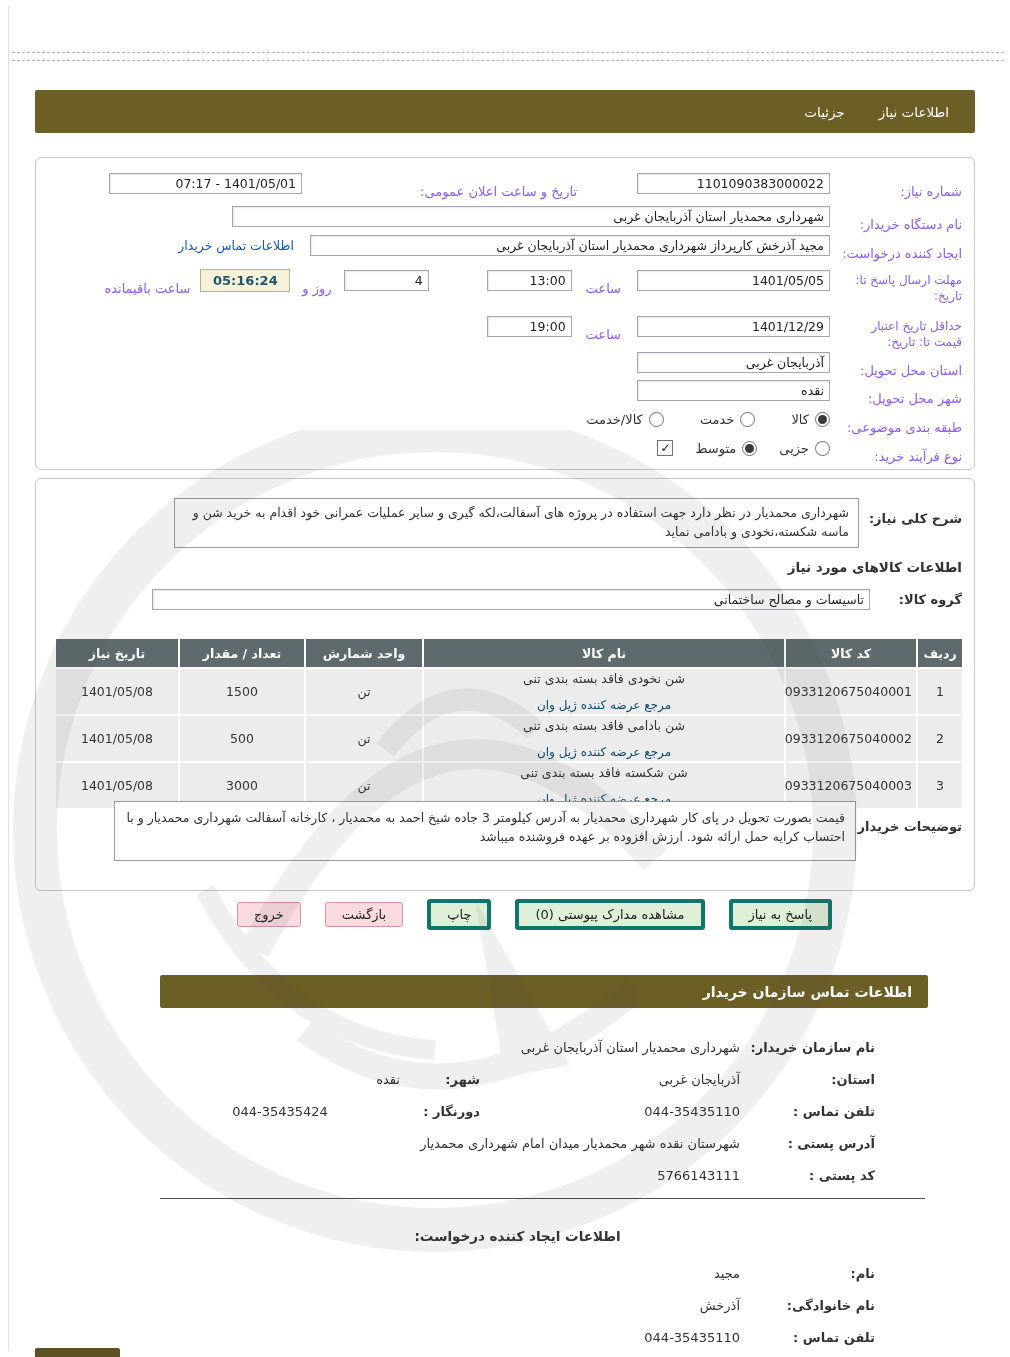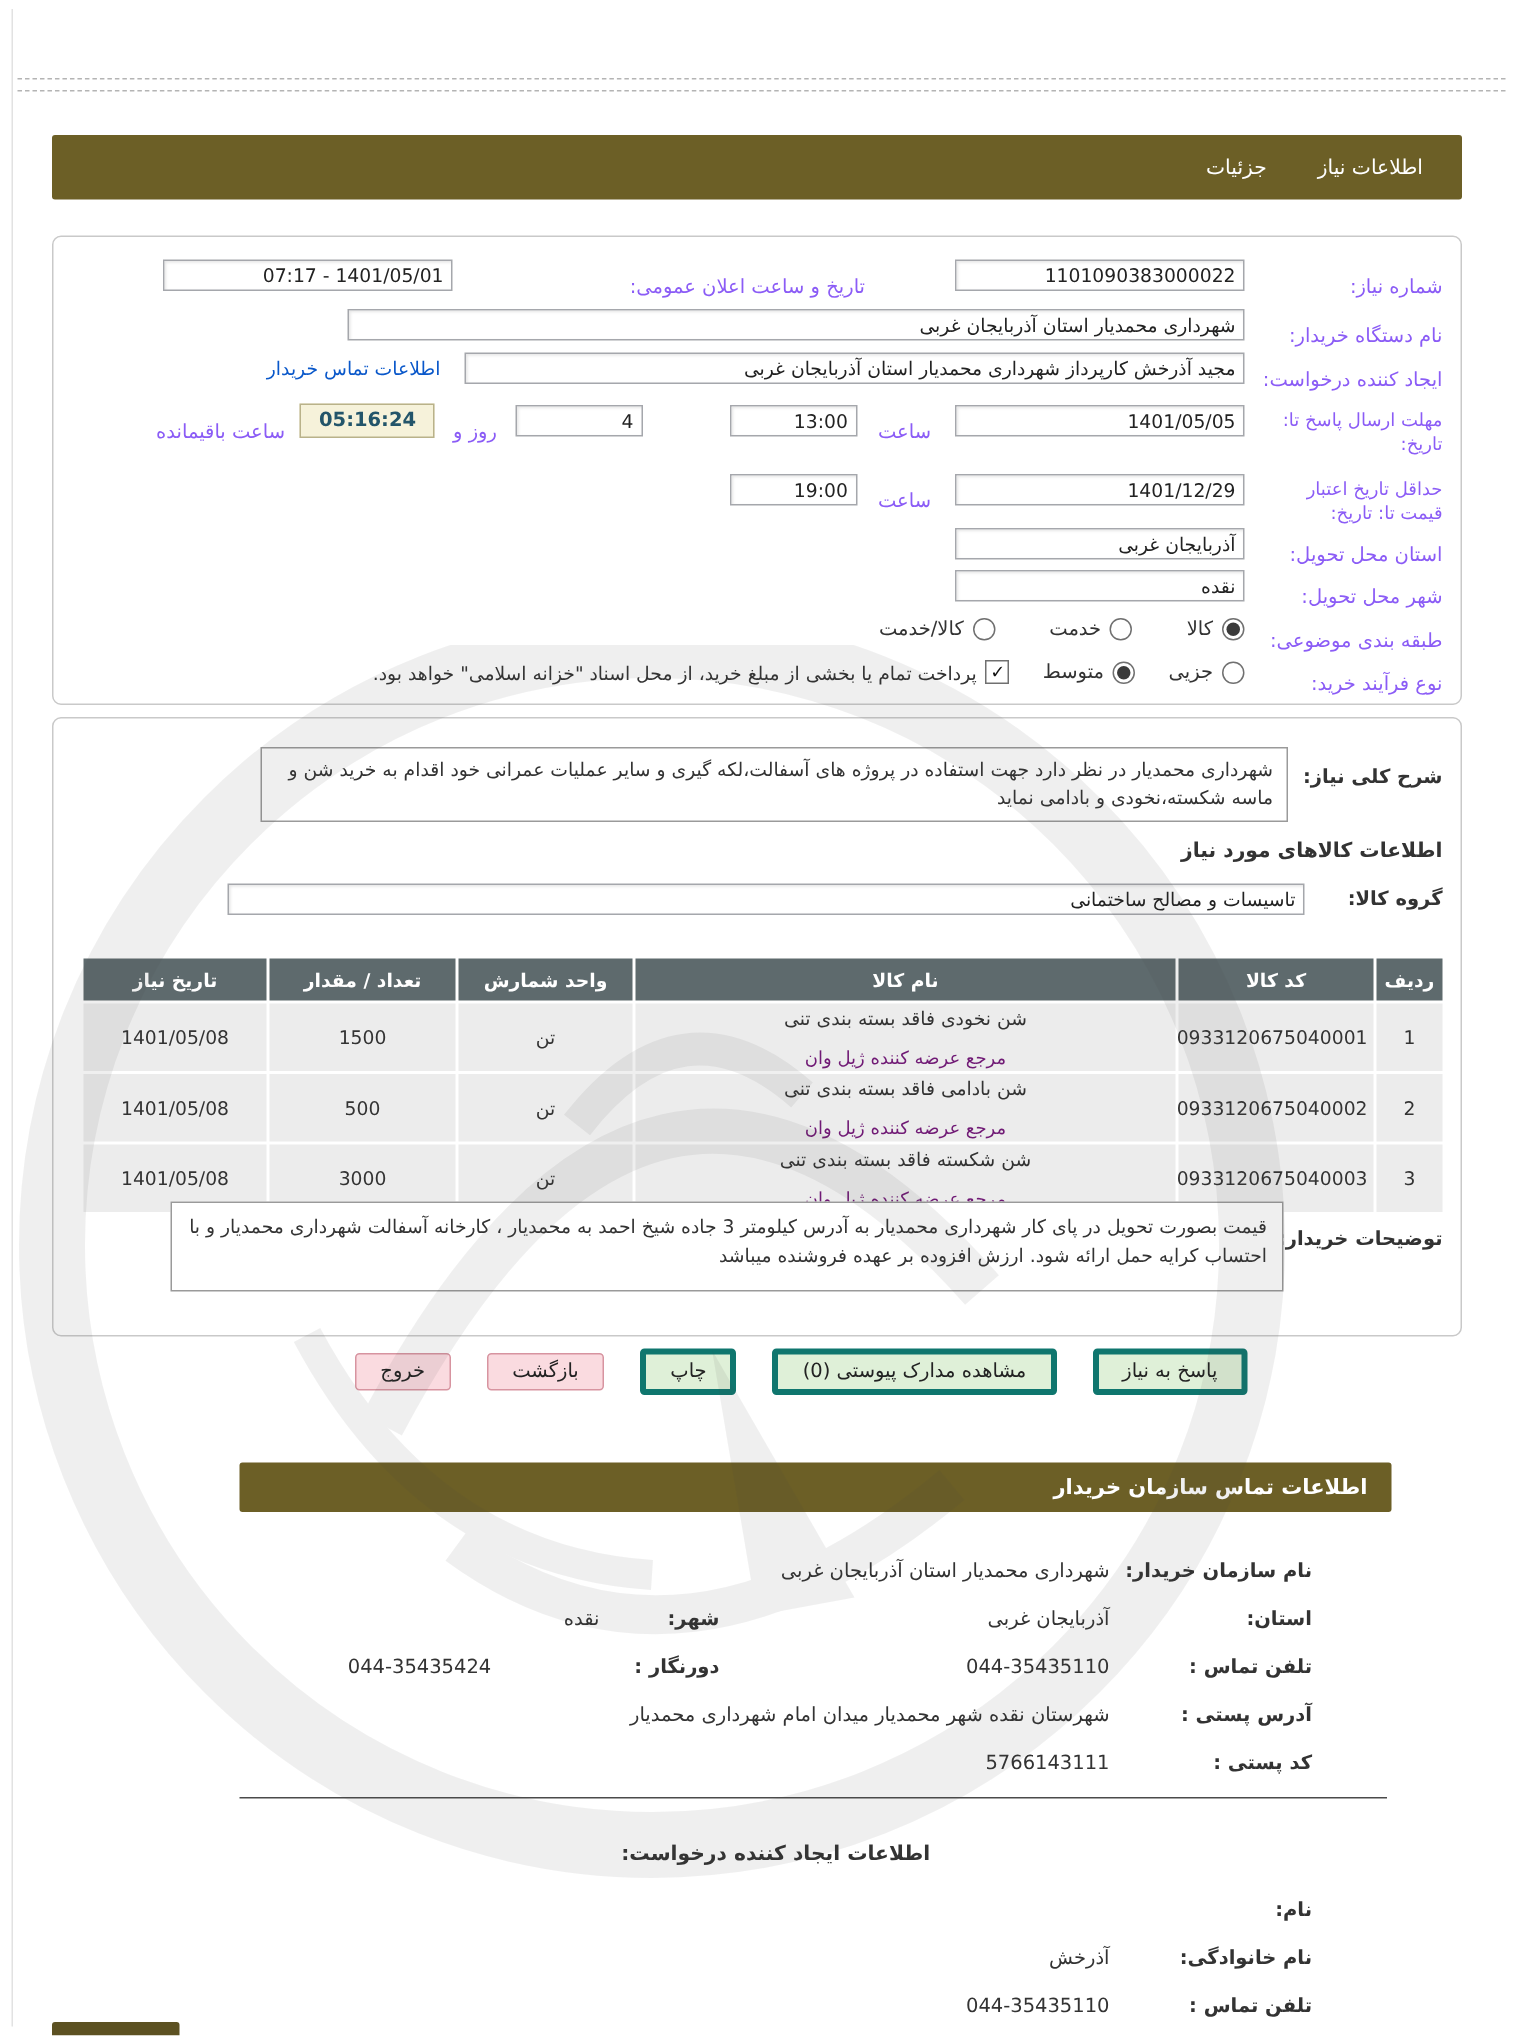--- a/index.html
+++ b/index.html
@@ -59,21 +59,21 @@
   .desc-label{position:absolute;top:32px;right:12px;font-weight:bold;}
   .goods-heading{position:absolute;top:80px;right:12px;font-weight:bold;font-size:13.5px;}
   .grow{position:absolute;top:110px;right:12px;left:12px;display:flex;align-items:center;}
   .grow .glbl{width:88px;font-weight:bold;flex:0 0 auto;}
   .grow .input{width:718px;margin-right:4px;}
 
   table.goods{position:absolute;top:158px;right:10px;left:10px;border-collapse:separate;border-spacing:2px;table-layout:fixed;width:896px;}
   table.goods th{background:#5e6a6d;color:#fff;font-weight:bold;font-size:12.5px;height:28px;padding:0 4px;}
   table.goods td{background:#ececec;color:#333;font-size:12.5px;text-align:center;height:40px;padding:2px 4px;vertical-align:middle;}
   .c-row{width:44px;} .c-code{width:130px;} .c-name{width:360px;} .c-unit{width:116px;} .c-qty{width:124px;} .c-date{width:122px;}
-  .name2{font-size:12px;color:#701a75;margin-top:12px;}
+  .name2{font-size:12px;color:#0c4a6e;margin-top:12px;}
 
   .remarks-label{position:absolute;top:340px;right:12px;font-weight:bold;}
   .remarks-area{
     position:absolute;top:322px;right:118px;width:742px;min-height:60px;border:1px solid #9a9a9a;
     padding:6px 10px;box-sizing:border-box;font-size:12.5px;line-height:1.55;text-align:right;background:#fff;
   }
 
   
   .actions{position:absolute;top:899px;right:178px;display:flex;align-items:center;gap:24px;}
   .btn{display:inline-flex;align-items:center;justify-content:center;height:23px;padding:0 16px;border-radius:3px;font-size:13px;color:#222;cursor:pointer;white-space:nowrap;}
@@ -196,21 +196,20 @@
     <span class="opt-label">کالا/خدمت</span>
   </div>
 
   <div class="frow" style="top:278px">
     <span class="lbl lw">نوع فرآیند خرید:</span>
     <span class="radio"></span>
     <span class="opt-label">جزیی</span>
     <span class="radio mr22 checked"></span>
     <span class="opt-label">متوسط</span>
     <span class="checkbox mr22 checked"></span>
-    <span class="opt-label" style="font-size:12.5px">پرداخت تمام یا بخشی از مبلغ خرید، از محل اسناد "خزانه اسلامی" خواهد بود.</span>
   </div>
 </div>
 
 <div class="box detail-box">
   <span class="desc-label">شرح کلی نیاز:</span>
   <div class="desc-area">شهرداری محمدیار در نظر دارد جهت استفاده در پروژه های آسفالت،لکه گیری و سایر عملیات عمرانی خود اقدام به خرید شن و ماسه شکسته،نخودی و بادامی نماید</div>
 
   <div class="goods-heading">اطلاعات کالاهای مورد نیاز</div>
 
   <div class="grow">
@@ -316,20 +315,21 @@
   <span class="clbl">کد پستی :</span>
   <span class="cval span3" dir="ltr" style="text-align:right">5766143111</span>
 </div>
 
 <div class="sep-line"></div>
 
 <div class="creator-heading">اطلاعات ایجاد کننده درخواست:</div>
 
 <div class="prow" style="top:1258px">
   <span class="clbl">نام:</span>
+  <span class="cval">مجید</span>
 </div>
 <div class="prow" style="top:1290px">
   <span class="clbl">نام خانوادگی:</span>
   <span class="cval">آذرخش</span>
 </div>
 <div class="prow" style="top:1322px">
   <span class="clbl">تلفن تماس :</span>
   <span class="cval" dir="ltr" style="text-align:right">044-35435110</span>
 </div>
 

